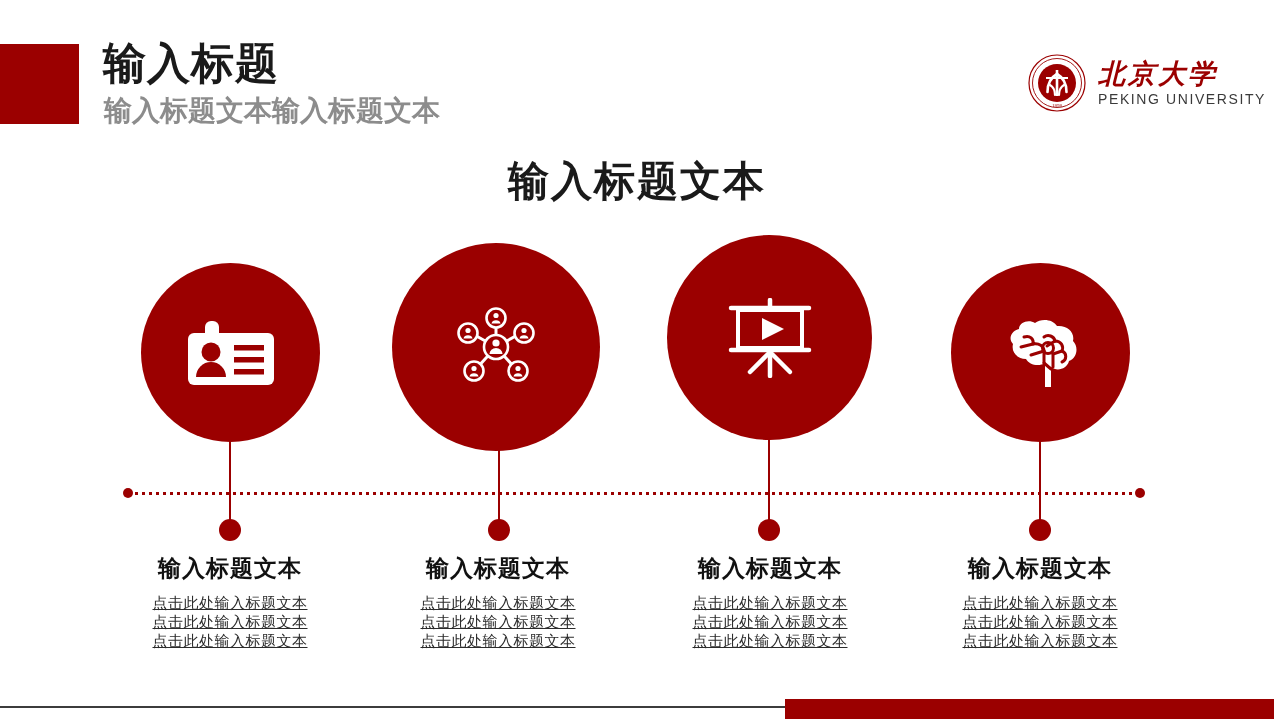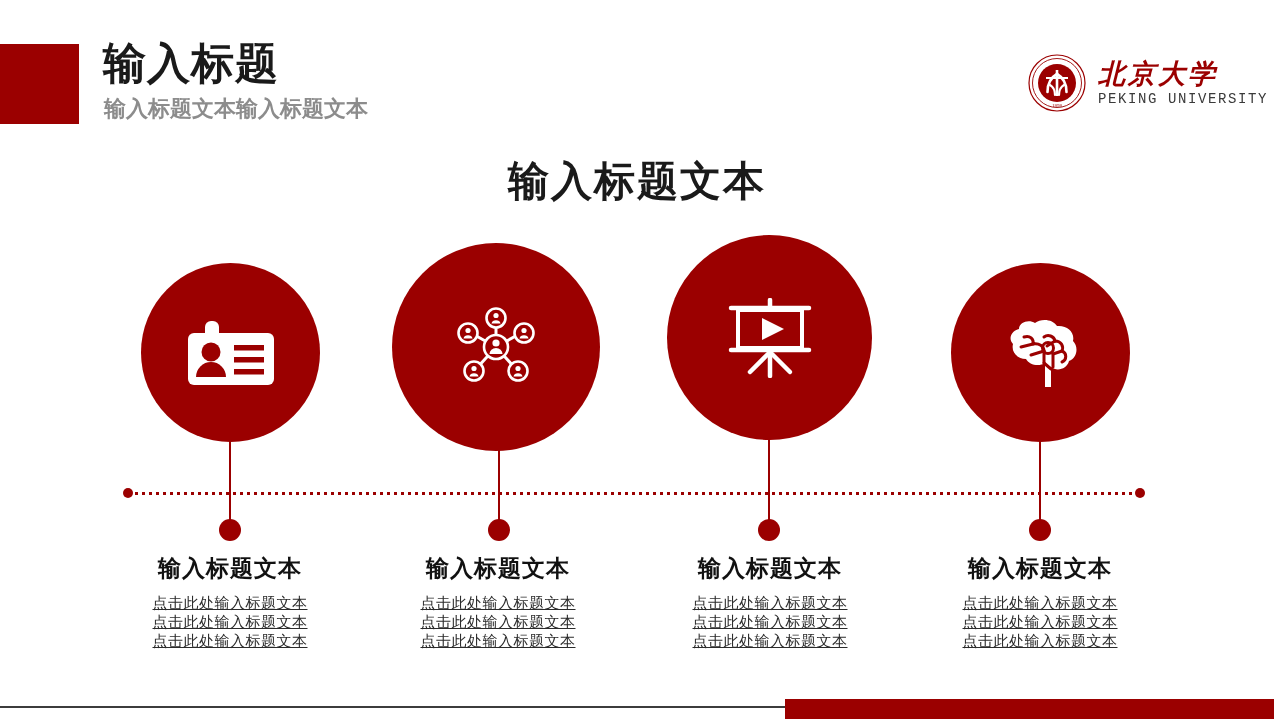--- a/index.html
+++ b/index.html
@@ -40,23 +40,23 @@
     font-size: 43px;
     line-height: 50px;
     color: #1a1a1a;
     letter-spacing: 1px;
     white-space: nowrap;
   }
   .header-subtitle {
     position: absolute;
     left: 104px;
     top: 97px;
-    font-family: Liberation Mono, monospace;
-    font-weight: bold;
-    font-size: 22px;
+    font-family: Liberation Sans, sans-serif;
+    font-weight: bold;
+    font-size: 28px;
     line-height: 28px;
     color: #8c8c8c;
     white-space: nowrap;
   }
 
   
   .logo-wrap {
     position: absolute;
     left: 1028px;
     top: 52px;
@@ -81,21 +81,21 @@
     font-family: "DejaVu Serif", "Liberation Serif", serif;
     font-size: 27px;
     line-height: 30px;
     font-weight: bold;
     color: #9B0000;
     font-style: italic;
     letter-spacing: 3px;
     white-space: nowrap;
   }
   .logo-en {
-    font-family: Liberation Mono, monospace;
+    font-family: Liberation Sans, sans-serif;
     font-size: 14px;
     line-height: 16px;
     color: #3a3a3a;
     letter-spacing: 1.6px;
     white-space: nowrap;
     margin-top: 2px;
   }
 
   
   .main-title {

